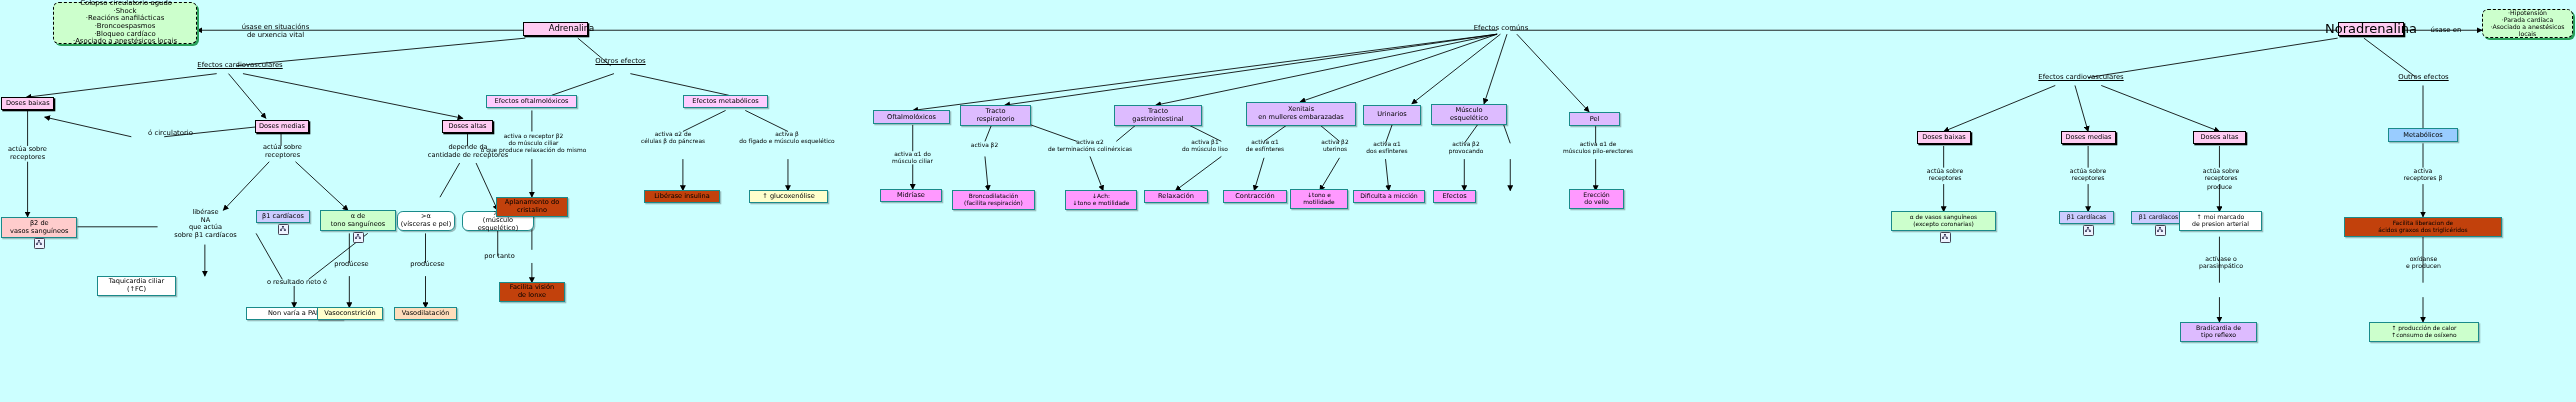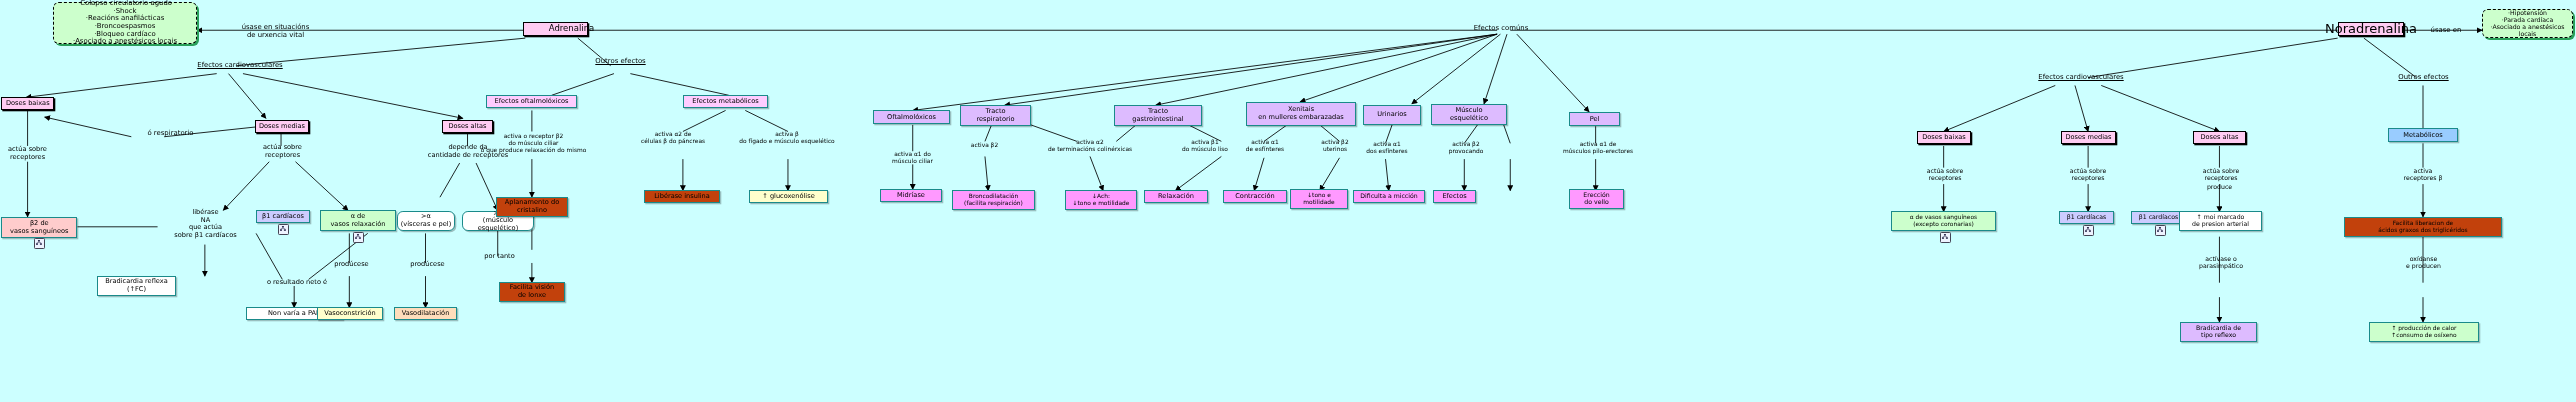--- a/index.html
+++ b/index.html
@@ -176,21 +176,21 @@
 
   <div class="node pink" style="left:1.3px;top:97px;width:53px;height:13px;font-size:6.6px;">Doses baixas</div>
 
   <div class="node pink" style="left:255px;top:120px;width:54px;height:13px;font-size:6.6px;">Doses medias</div>
 
   <div class="node pink" style="left:442px;top:120px;width:51px;height:13px;font-size:6.6px;">Doses altas</div>
 
   <div class="lbl" style="left:0px;top:146px;width:55px;font-size:6.6px;">actúa sobre
 receptores</div>
 
-  <div class="lbl" style="left:131px;top:130px;width:79px;font-size:6.9px;">ó respiratorio</div>
+  <div class="lbl" style="left:131px;top:130px;width:79px;font-size:6.9px;">ó circulatorio</div>
 
   <div class="lbl" style="left:255px;top:144px;width:55px;font-size:6.6px;">actúa sobre
 receptores</div>
 
   <div class="lbl" style="left:427px;top:144px;width:82px;font-size:6.6px;">depende da
 cantidade de receptores</div>
 
   <div class="node salmon" style="left:1.3px;top:217px;width:76px;height:21px;font-size:6.6px;white-space:pre-line;">β2 de
 vasos sanguíneos</div>
   <div class="res" style="left:34px;top:238px;">
@@ -211,21 +211,21 @@
   <div class="res" style="left:278px;top:224px;">
     <svg width="5.9" height="5.9" viewBox="0 0 9 9">
         <rect x="3" y="0" width="3" height="2.4" fill="#335"></rect>
         <rect x="0" y="5" width="3" height="2.4" fill="#335"></rect>
         <rect x="6" y="5" width="3" height="2.4" fill="#335"></rect>
         <path d="M4.5,2.4 L4.5,4 M1.5,5 L1.5,4 L7.5,4 L7.5,5" stroke="#335" stroke-width=".7" fill="none"></path>
       </svg>
   </div>
 
   <div class="node green" style="left:320px;top:210px;width:76px;height:21px;font-size:6.6px;white-space:pre-line;">α de
-vasos relaxación</div>
+tono sanguíneos</div>
   <div class="res" style="left:353px;top:232px;">
     <svg width="5.9" height="5.9" viewBox="0 0 9 9">
         <rect x="3" y="0" width="3" height="2.4" fill="#335"></rect>
         <rect x="0" y="5" width="3" height="2.4" fill="#335"></rect>
         <rect x="6" y="5" width="3" height="2.4" fill="#335"></rect>
         <path d="M4.5,2.4 L4.5,4 M1.5,5 L1.5,4 L7.5,4 L7.5,5" stroke="#335" stroke-width=".7" fill="none"></path>
       </svg>
   </div>
 
   <div class="node white rounded" style="left:397px;top:211px;width:58px;height:19.7px;font-size:6.6px;white-space:pre-line;">&gt;α
@@ -235,21 +235,21 @@
 (músculo esquelético)</div>
 
   <div class="lbl" style="left:255px;top:279px;width:84px;font-size:6.6px;">o resultado neto é</div>
 
   <div class="lbl" style="left:322px;top:261px;width:59px;font-size:6.6px;">prodúcese</div>
 
   <div class="lbl" style="left:398px;top:261px;width:59px;font-size:6.6px;">prodúcese</div>
 
   <div class="lbl" style="left:473px;top:253px;width:53px;font-size:6.6px;">por tanto</div>
 
-  <div class="node white" style="left:97px;top:276px;width:79px;height:19.7px;font-size:6.6px;white-space:pre-line;">Bradicardia reflexa
+  <div class="node white" style="left:97px;top:276px;width:79px;height:19.7px;font-size:6.6px;white-space:pre-line;">Taquicardia ciliar
 (↑FC)</div>
 
   <div class="node white" style="left:246px;top:307px;width:97px;height:13px;font-size:6.6px;">Non varía a PAD</div>
 
   <div class="node cream" style="left:317px;top:307px;width:66px;height:13px;font-size:6.6px;">Vasoconstrición</div>
 
   <div class="node peach" style="left:394px;top:307px;width:63px;height:13px;font-size:6.6px;">Vasodilatación</div>
 
   <div class="lbl" style="left:581px;top:58px;width:79px;font-size:6.9px;text-decoration:underline;">Outros efectos</div>
 

